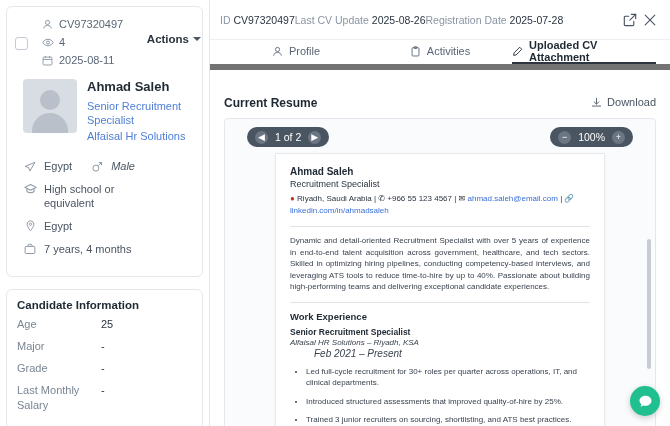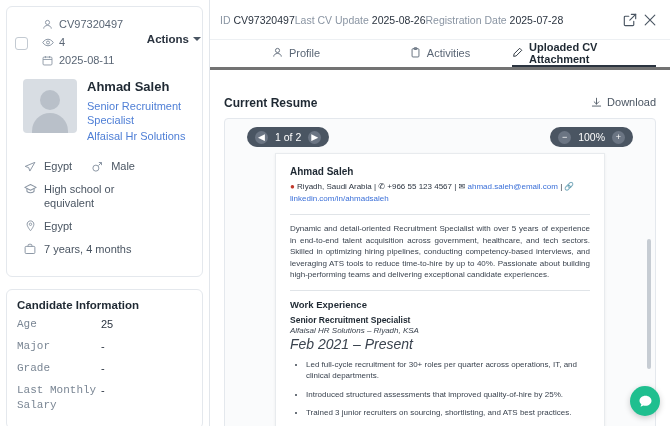--- a/index.html
+++ b/index.html
@@ -73,21 +73,21 @@
   }
   .meta-item .ic { color: #8a95a3; width: 14px; flex: none; display: inline-flex; justify-content: center; margin-top: 1px; }
   .meta-inline { display: flex; gap: 18px; align-items: center; }
 
   .cand-info-title {
     font-weight: bold; font-size: 11.5px; color: #1f2933;
     padding: 9px 10px 6px 10px;
   }
   .info-rows { padding: 0 10px 8px 10px; }
   .info-row { display: flex; font-size: 11px; line-height: 15px; margin-bottom: 7px; }
-  .info-k { width: 84px; color: #7a8694; flex: none; font-family: Liberation Mono, monospace; }
+  .info-k { width: 84px; color: #7a8694; flex: none; }
   .info-v { color: #2b3440; flex: 1; }
   .info-v.rtl { direction: rtl; text-align: left; }
 
   
   .right-panel {
     flex: 1; height: 426px;
     background: #ffffff;
     display: flex; flex-direction: column;
     overflow: hidden;
   }
@@ -97,21 +97,21 @@
     border-bottom: 1px solid #edf0f3;
     position: relative;
   }
   .topbar .tb-item { font-size: 10.5px; color: #8a95a3; }
   .topbar .tb-item b { color: #2b3440; font-weight: normal; }
   .topbar .spacer { flex: 1; }
   .ic-btn { width: 20px; height: 20px; display:flex; align-items:center; justify-content:center; color:#4a5562; cursor:pointer; }
 
   .tabs {
     height: 30px; display: flex; align-items: stretch;
-    border-bottom: 3px solid #737373;
+    border-bottom: 6px solid #737373;
     padding: 0 14px;
     gap: 0;
   }
   .tab {
     flex: 1; display: flex; align-items: center; justify-content: center;
     gap: 6px; font-size: 11px; color: #5a6675; cursor: pointer;
     border-bottom: 2px solid transparent;
   }
   .tab.active { color: #1f2933; font-weight: bold; border-bottom-color: #2b3440; }
 
@@ -154,21 +154,21 @@
   .r-title { font-size: 9px; color: #2b3440; margin-top: 2px; }
   .r-contact { font-size: 8px; color: #2b3440; margin-top: 4px; line-height: 12px; }
   .r-contact .lnk { color: #3a6fd8; }
   .r-contact .ic { color: #c0392b; }
   .r-contact .ic2 { color: #2b3440; }
   .hr { border-top: 1px solid #e0e4e8; margin: 9px 0 8px 0; }
   .sec-h { font-size: 9.5px; font-weight: bold; color: #1f2933; margin-bottom: 5px; }
   .para { font-size: 8px; color: #3a434f; line-height: 11.5px; text-align: justify; }
   .job-t { font-size: 8.5px; font-weight: bold; color: #1f2933; margin-top: 2px; }
   .job-c { font-size: 8px; color: #3a434f; font-style: italic; margin-top: 1px; }
-  .job-d { font-size: 14px; color: #3a434f; font-style: italic; margin-top: 1px; }
+  .job-d { font-size: 10px; color: #3a434f; font-style: italic; margin-top: 1px; margin-left: 24px; }
   ul.bullets { margin: 7px 0 0 0; padding-left: 16px; }
   ul.bullets li { font-size: 8px; color: #3a434f; line-height: 11.5px; margin-bottom: 7px; }
 
   .scroll-track {
     position: absolute; right: 4px; top: 30px; bottom: 6px;
     width: 4px; background: transparent;
   }
   .scroll-thumb {
     position: absolute; top: 90px; width: 4px; height: 130px;
     background: #c6ccd3; border-radius: 2px;
@@ -242,21 +242,21 @@
       <div class="meta-list">
         <div class="meta-item meta-inline">
           <span style="display:flex;align-items:center;gap:7px;">
             <span class="ic">
               <svg width="12" height="12" viewBox="0 0 16 16">
                   <path d="M14.5 1.8L1.6 7.2l4.6 1.6 1.6 4.6z" fill="none" stroke="#8a95a3" stroke-width="1.3" stroke-linejoin="round"></path>
                 </svg>
             </span>
             <span>Egypt</span>
           </span>
-          <span style="display:flex;align-items:center;gap:7px;">
+          <span style="display:flex;align-items:center;gap:7px;font-style:italic;">
             <span class="ic">
               <svg width="12" height="12" viewBox="0 0 16 16">
                   <circle cx="6.5" cy="9.5" r="4" fill="none" stroke="#8a95a3" stroke-width="1.3"></circle>
                   <path d="M10 6l4-4M10.5 2h3.5v3.5" fill="none" stroke="#8a95a3" stroke-width="1.3"></path>
                 </svg>
             </span>
             <span>Male</span>
           </span>
         </div>
         <div class="meta-item">
@@ -398,20 +398,21 @@
           </div>
           <div class="pill">
             <span class="cbtn">−</span>
             <span>100%</span>
             <span class="cbtn">+</span>
           </div>
         </div>
 
         <div class="page">
           <div class="r-name">Ahmad Saleh</div>
+          <div class="r-title">Recruitment Specialist</div>
           <div class="r-contact">
             <span class="ic">●</span>
             <span>Riyadh, Saudi Arabia</span>
             <span>|</span>
             <span class="ic2">✆</span>
             <span>+966 55 123 4567</span>
             <span>|</span>
             <span class="ic2">✉</span>
             <span class="lnk">ahmad.saleh@email.com</span>
             <span>|</span>

